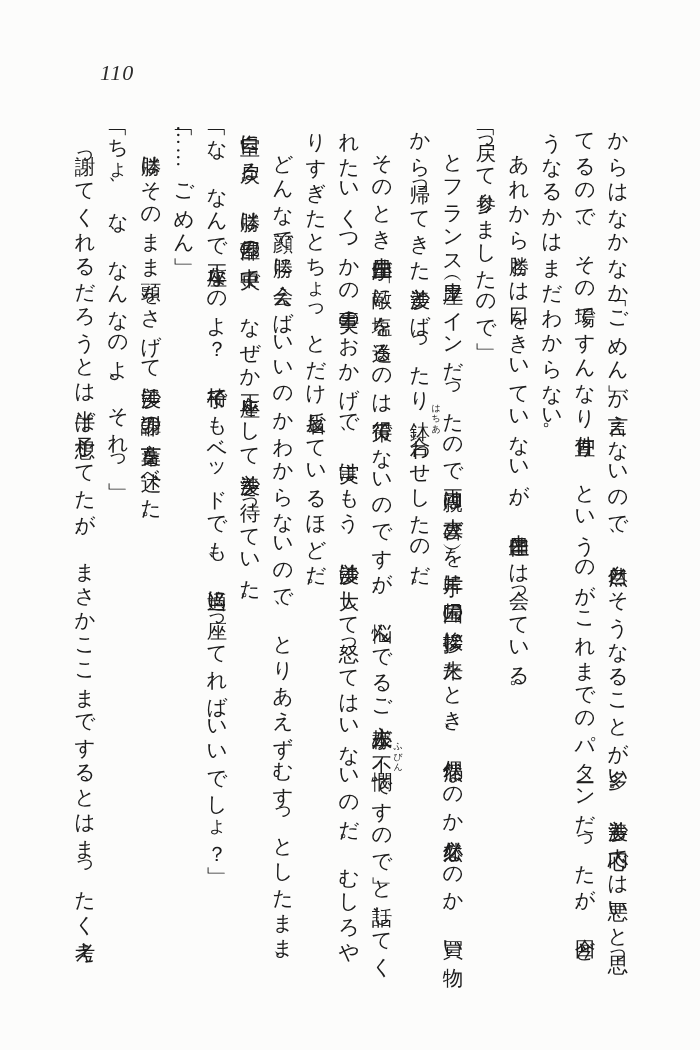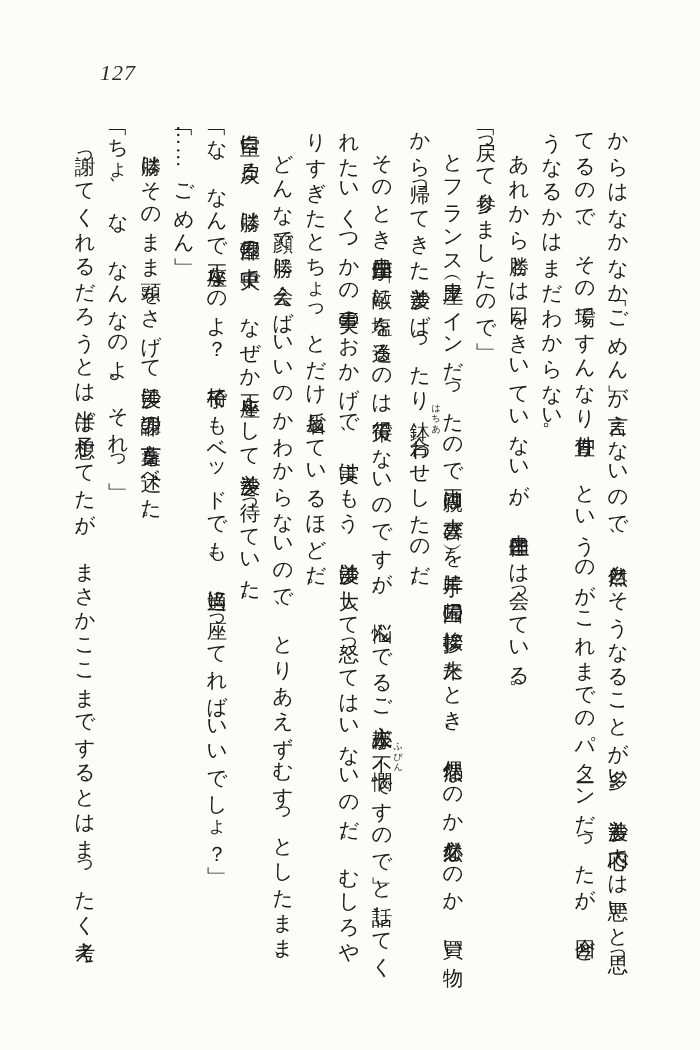--- a/index.html
+++ b/index.html
@@ -52,21 +52,21 @@
     font-size: 9px;
     letter-spacing: 0;
     font-family: "Liberation Serif", "DejaVu Serif", serif;
     color: #1c1c1c;
   }
 </style>
 </head>
 <body>
 
 <div class="page">
-  <div class="page-number">127</div>
+  <div class="page-number">110</div>
   <div class="text-block">
       <p class="continuation">からはなかなか「ごめん」が言えないので、自然とそうなることが多い。美沙も内心では悪いと思ってるので、その場ですんなり仲直り、というのがこれまでのパターンだったが、今回どうなるかはまだわからない。</p>
       <p class="narration">あれから勝とは口をきいていないが、由佳里とは会っている。</p>
       <p class="dialogue">「戻って参りましたので」</p>
       <p class="narration">とフランス土産（ワインだったので両親は大喜び）を片手に帰国の挨拶に来たとき、偶然なのか必然なのか、買い物から帰ってきた美沙とばったり<ruby>鉢合<rt>はちあ</rt></ruby>わせしたのだ。</p>
       <p class="narration">そのとき由佳里が「敵に塩を送るのは得策でないのですが、悩んでるご主人様が<ruby>不<rt>ふ</rt></ruby><ruby>憫<rt>びん</rt></ruby>ですので」と話してくれたいくつかの事実のおかげで、実はもう、美沙は大して怒ってはいないのだ。むしろやりすぎたとちょっとだけ反省しているほどだ。</p>
       <p class="narration">どんな顔で勝に会えばいいのかわからないので、とりあえずむすっとしたまま、自室に戻る。勝は部屋の中央で、なぜか正座をして美沙を待っていた。</p>
       <p class="dialogue">「な、なんで正座なのよ？　椅子でもベッドでも、適当に座ってればいいでしょ？」</p>
       <p class="dialogue">「……ごめん」</p>
       <p class="narration">勝はそのまま頭をさげて美沙に謝罪の言葉を述べた。</p>

